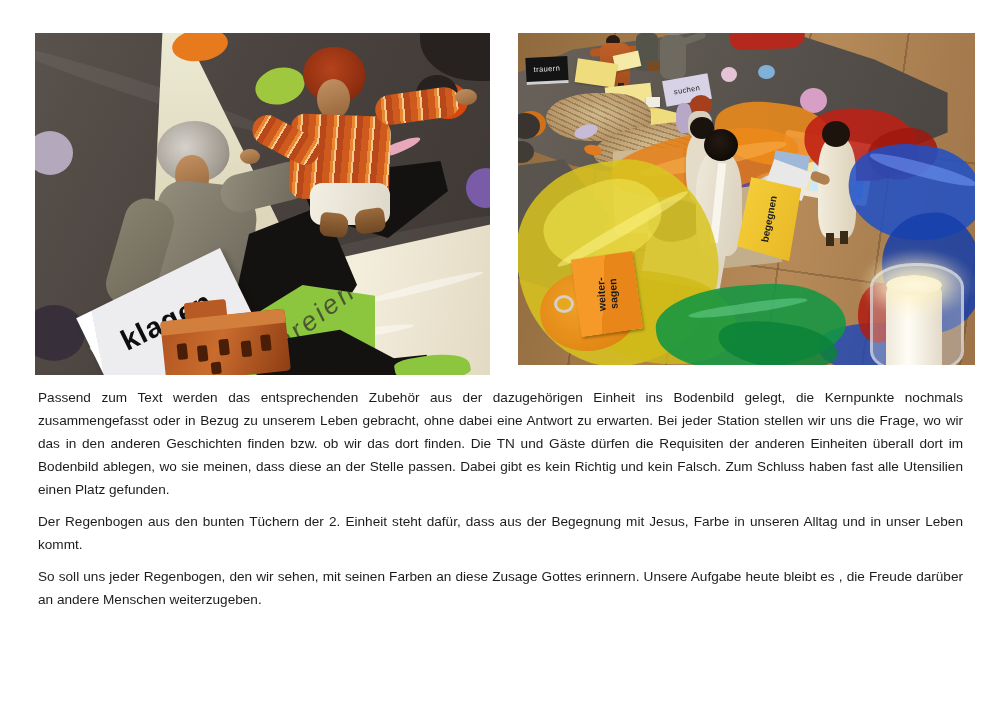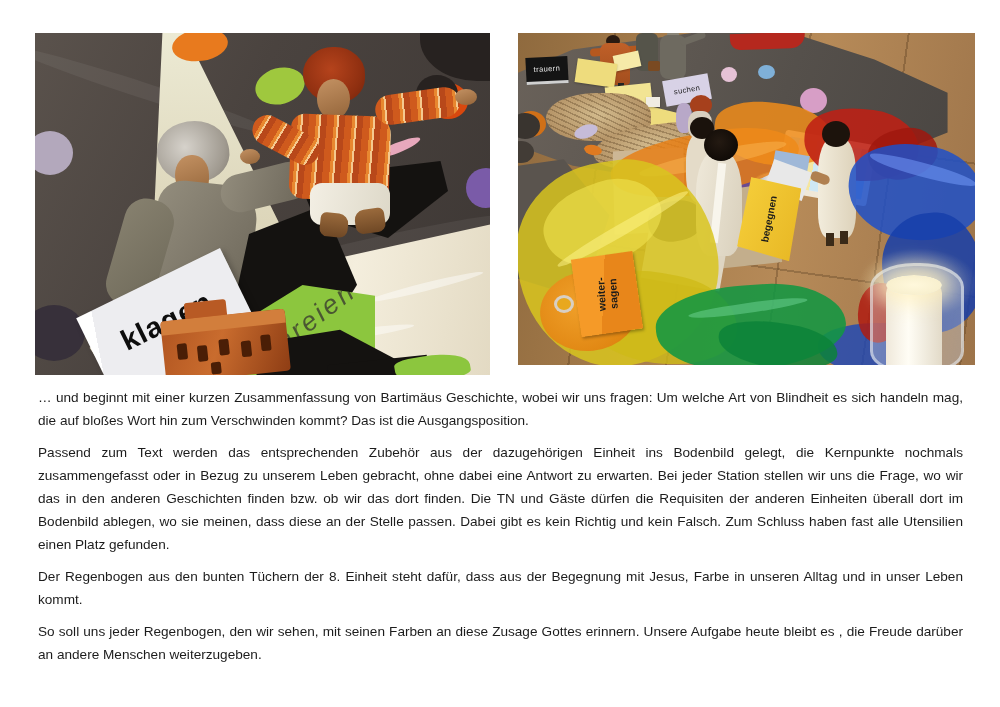--- a/index.html
+++ b/index.html
@@ -250,20 +250,19 @@
     <div class="tulle" style="left:200px;top:290px;width:120px;height:45px;background:rgba(12,130,56,.85);transform:rotate(8deg);"></div>
     <div class="tulle" style="left:170px;top:270px;width:120px;height:10px;background:rgba(120,220,160,.45);transform:rotate(-8deg);"></div>
 
     <div style="left:340px;top:215px;width:120px;height:70px;background:radial-gradient(rgba(255,244,200,.5),rgba(255,244,200,0) 70%);"></div>
     <div style="left:352px;top:230px;width:88px;height:102px;border:3px solid rgba(235,240,245,.55);border-radius:44px 44px 30px 30px/24px 24px 20px 20px;background:linear-gradient(100deg,rgba(210,215,220,.4),rgba(245,248,250,.25) 40%,rgba(190,195,205,.45));"></div>
     <div style="left:368px;top:250px;width:56px;height:82px;background:linear-gradient(90deg,#efe8da,#fffdf5 40%,#e2dac8);border-radius:10px 10px 0 0;"></div>
     <div style="left:368px;top:242px;width:56px;height:20px;background:radial-gradient(#fff8dc,#f5ecc8);border-radius:50%;box-shadow:0 0 20px 10px rgba(255,240,190,.75);"></div>
   </figure>
 
   <div class="text-block">
-    <p>… und beginnt mit einer kurzen Zusammenfassung von Bartimäus Geschichte, wobei wir uns fragen: Um welche Art von Blindheit es sich handeln mag, die auf bloßes Wort hin zum Verschwinden kommt? Das ist die Ausgangsposition.</p>
     <p>Passend zum Text werden das entsprechenden Zubehör aus der dazugehörigen Einheit ins Bodenbild gelegt, die Kernpunkte nochmals zusammengefasst oder in Bezug zu unserem Leben gebracht, ohne dabei eine Antwort zu erwarten. Bei jeder Station stellen wir uns die Frage, wo wir das in den anderen Geschichten finden bzw. ob wir das dort finden. Die TN und Gäste dürfen die Requisiten der anderen Einheiten überall dort im Bodenbild ablegen, wo sie meinen, dass diese an der Stelle passen. Dabei gibt es kein Richtig und kein Falsch. Zum Schluss haben fast alle Utensilien einen Platz gefunden.</p>
-    <p>Der Regenbogen aus den bunten Tüchern der 8. Einheit steht dafür, dass aus der Begegnung mit Jesus, Farbe in unseren Alltag und in unser Leben kommt.</p>
+    <p>Der Regenbogen aus den bunten Tüchern der 2. Einheit steht dafür, dass aus der Begegnung mit Jesus, Farbe in unseren Alltag und in unser Leben kommt.</p>
     <p>So soll uns jeder Regenbogen, den wir sehen, mit seinen Farben an diese Zusage Gottes erinnern. Unsere Aufgabe heute bleibt es , die Freude darüber an andere Menschen weiterzugeben.</p>
 
   </div>
 
 </div>
 
 </body></html>

